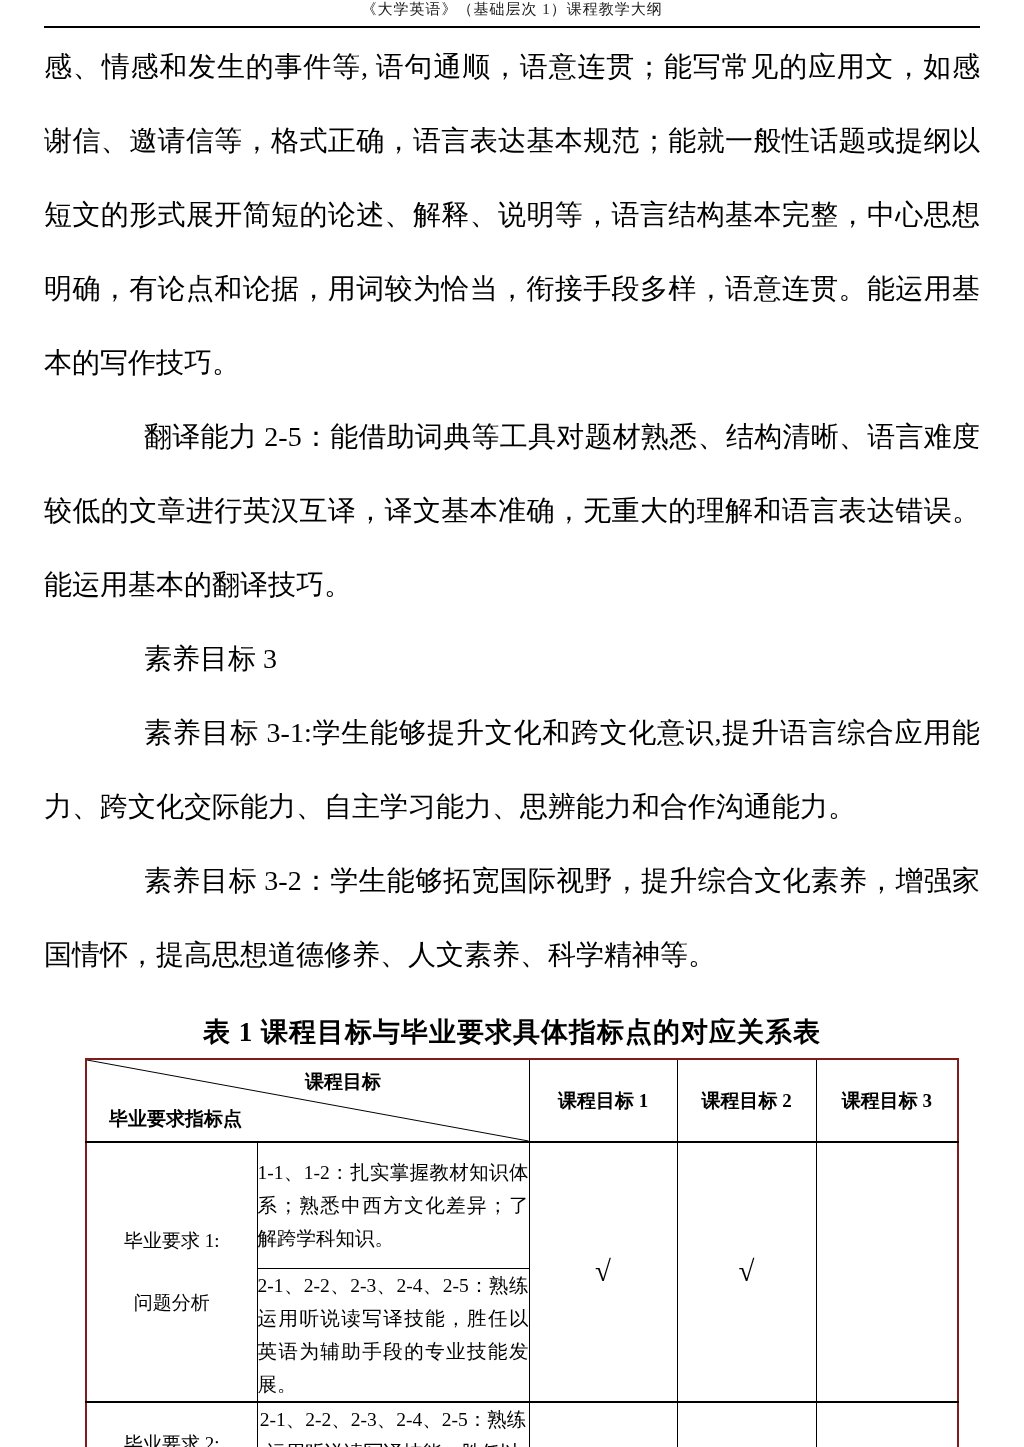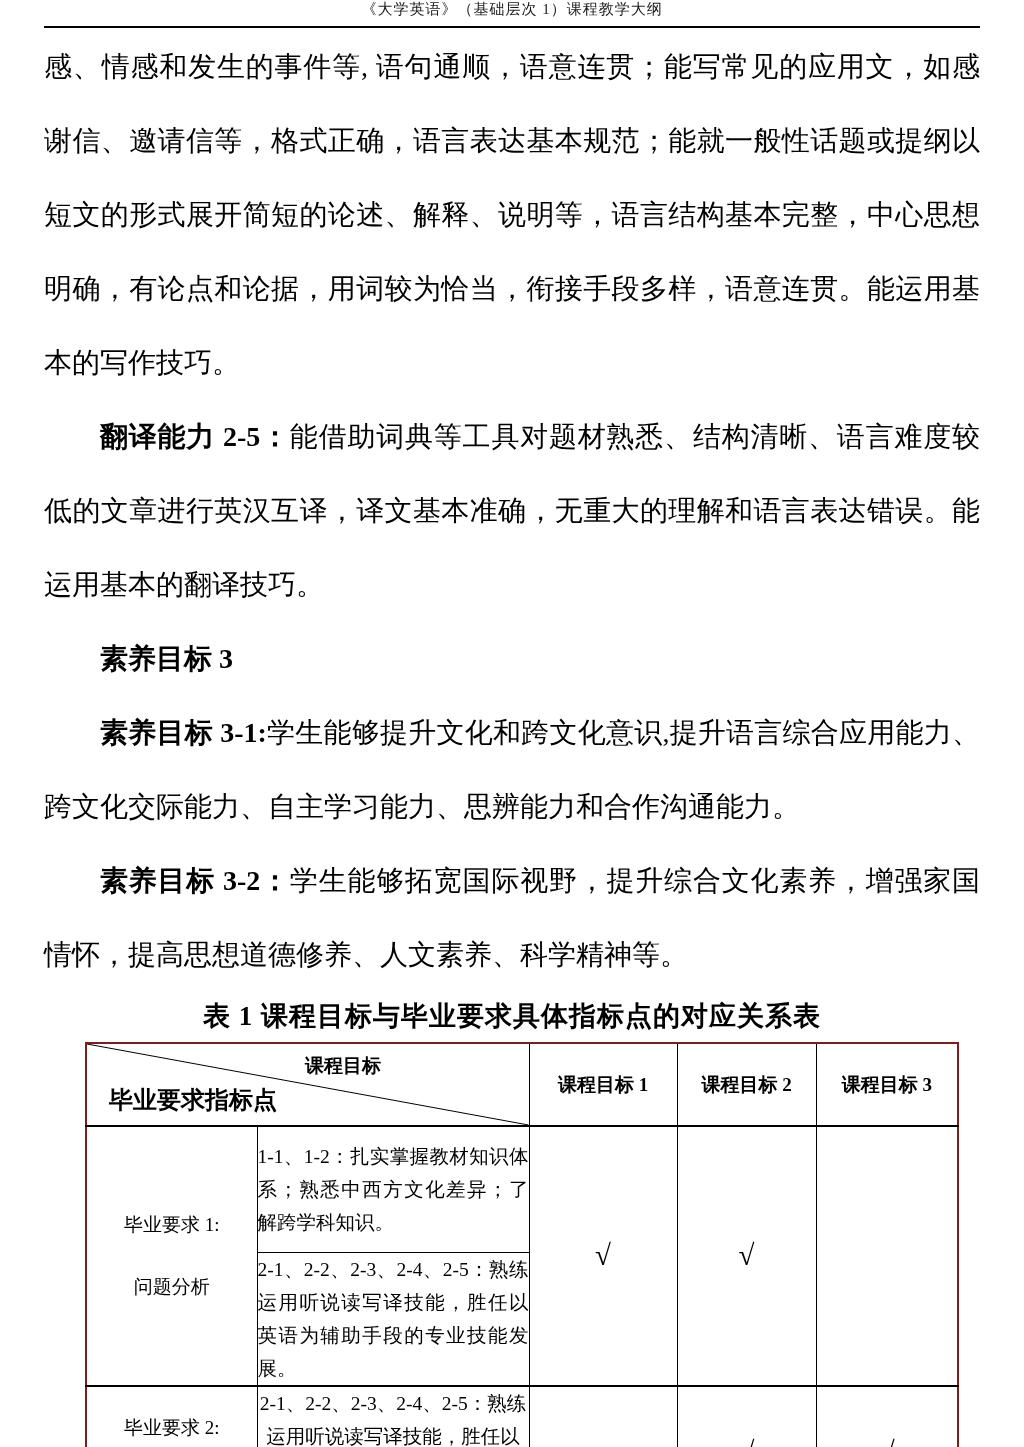--- a/index.html
+++ b/index.html
@@ -30,25 +30,25 @@
   
   .body-text {
     margin: 2px 44px 0 44px;
     font-size: 28px;
     line-height: 74px;
     text-align: justify;
     text-justify: inter-ideograph;
   }
   .para { margin: 0; }
   .para.indent { text-indent: 2em; }
-  .lead { font-weight: bold; }
+  .lead { font-weight: normal; margin-left: 44px; }
 
   
   .table-caption {
-    margin-top: 6px;
+    margin-top: 22px;
     text-align: center;
     font-weight: bold;
     font-size: 27px;
     letter-spacing: 1px;
   }
 
   
   table.matrix {
     border-collapse: collapse;
     table-layout: fixed;
@@ -83,21 +83,21 @@
     transform: translateX(-50%);
     font-weight: bold;
     font-size: 19px;
     white-space: nowrap;
   }
   .diag-bottom {
     position: absolute;
     bottom: 9px;
     left: 22px;
     font-weight: bold;
-    font-size: 24px;
+    font-size: 19px;
     white-space: nowrap;
   }
 
   td.req-cell { text-align: center; font-size: 19px; }
   .req-line { display: block; line-height: 62px; }
   tr.row-2 .req-line { line-height: 50px; }
 
   td.ind-cell {
     font-size: 19.5px;
     line-height: 33px;

